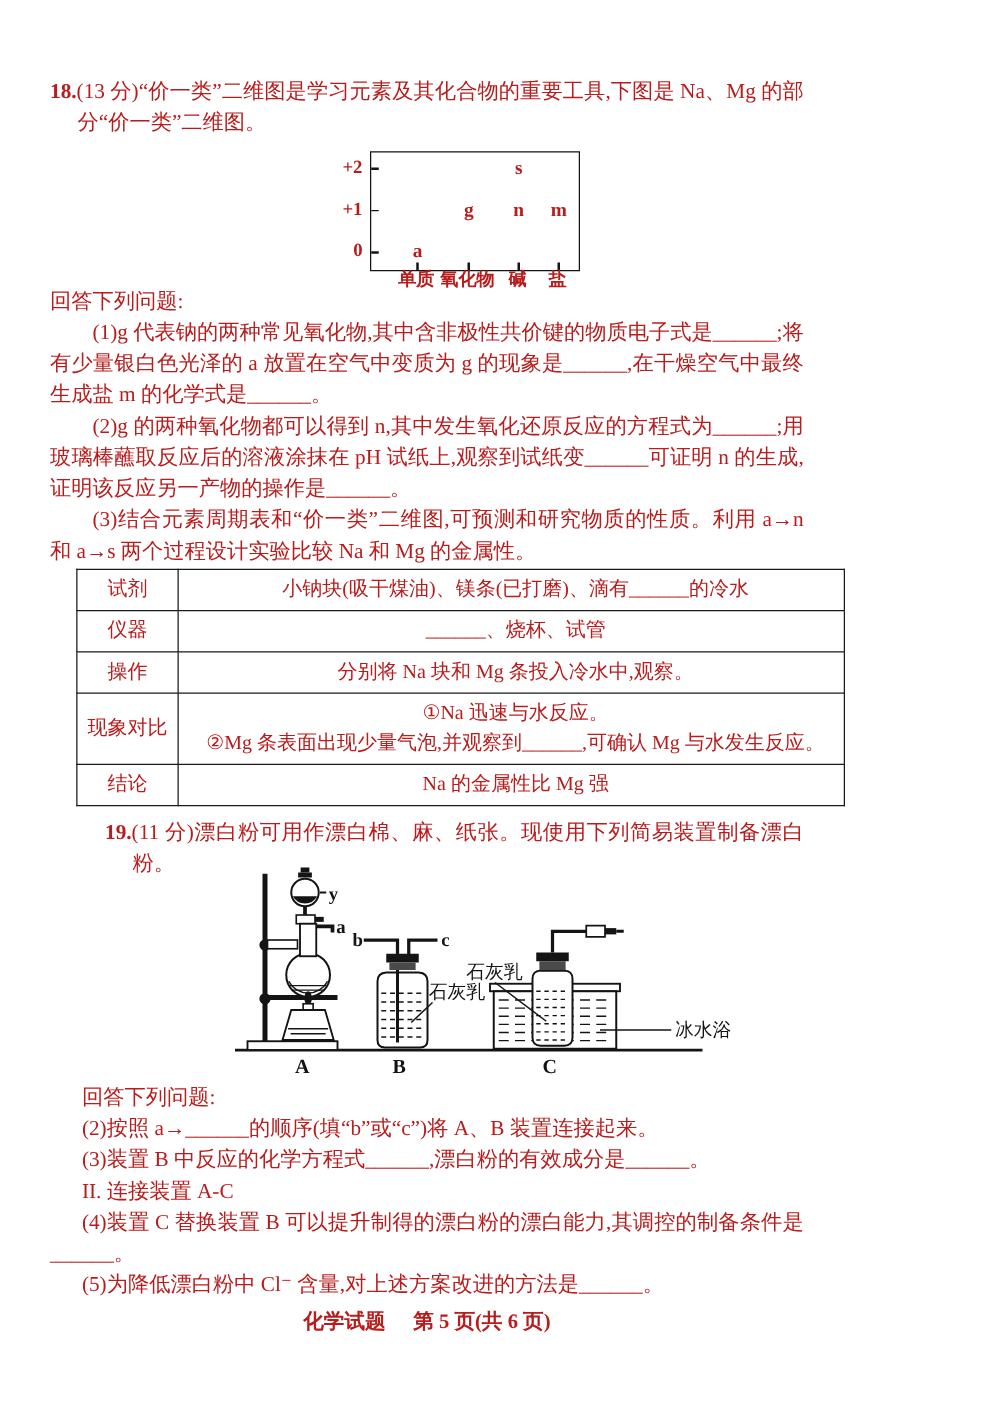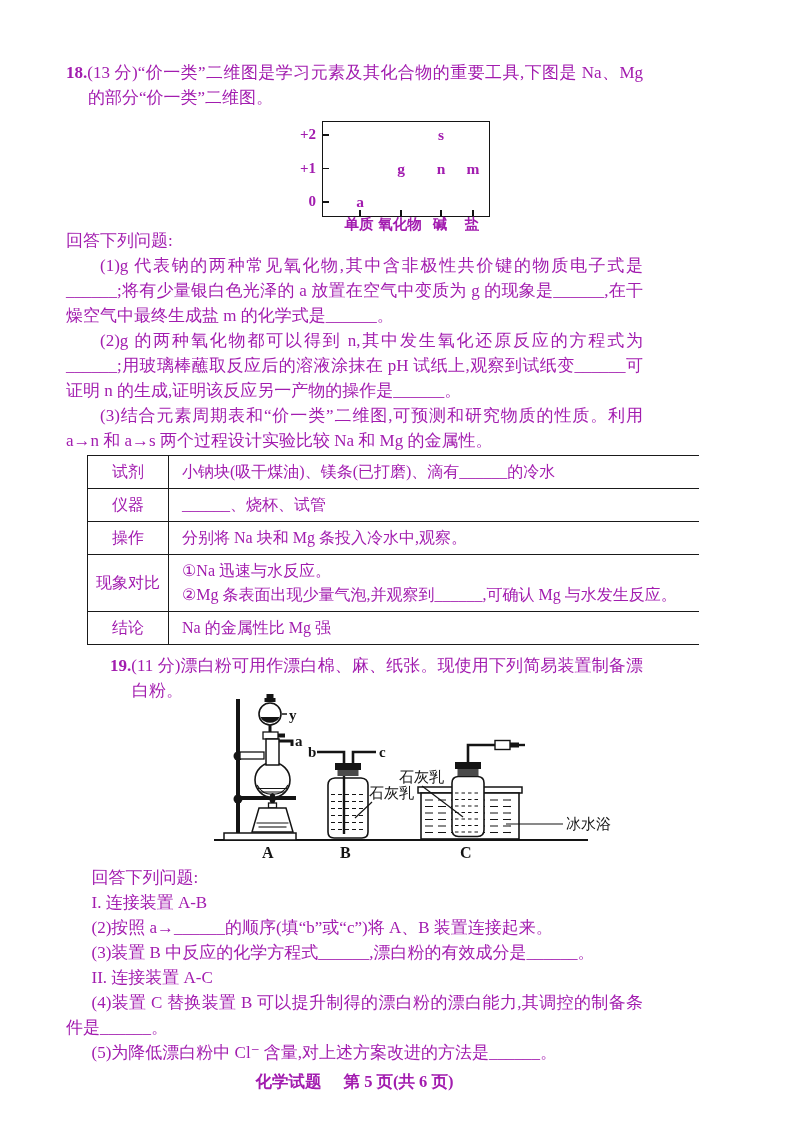--- a/index.html
+++ b/index.html
@@ -1,23 +1,23 @@
 <!DOCTYPE html>
 <html><head>
 <meta charset="utf-8">
 <style>
   html,body{margin:0;padding:0;background:#ffffff;}
   .page{
     position:relative;
     width:699px;height:1131px;
-    background:#fff;color:#a21caf;
+    background:#fff;color:#b91c1c;
     font-family:"Liberation Serif","DejaVu Serif",serif;
     font-size:17px;line-height:25px;
     box-sizing:border-box;
-    padding:60px 56px 0 66px;
+    padding:60px 56px 0 40px;
     overflow:hidden;
   }
   p{margin:0;text-align:justify;}
   .hang{padding-left:22px;text-indent:-22px;}
   .ind2{text-indent:2em;}
   .ind15{text-indent:1.5em;}
   .qnum{font-weight:bold;}
 
   
   .chart-wrap{position:relative;height:112px;margin-top:6px;}
@@ -25,21 +25,21 @@
   .vc-pt{position:absolute;transform:translate(-50%,-52%);font-weight:bold;font-size:15.5px;line-height:1;}
   .vc-ytick{position:absolute;left:0;width:6px;height:1.6px;background:#141414;}
   .vc-xtick{position:absolute;bottom:0;width:1.6px;height:6px;background:#141414;}
   .vc-ylab{position:absolute;left:208px;width:42px;text-align:right;font-weight:bold;font-size:15px;line-height:1;}
   .vc-xlab{position:absolute;top:101px;transform:translateX(-50%);font-weight:bold;font-size:14.5px;line-height:1;white-space:nowrap;text-align:right;}
 
   
   table.cmp{border-collapse:collapse;margin:2px 0 0 21px;width:615px;font-size:16px;line-height:24px;}
   table.cmp td{border:1.4px solid #1a1a1a;vertical-align:middle;padding:4px 6px;}
   table.cmp td.hdr{width:76px;text-align:center;padding:4px 2px;}
-  table.cmp td.val{padding-left:13px;}
+  table.cmp td.val{padding-left:13px;text-align:center;}
   table.cmp td.val.center{text-align:center;padding-left:6px;}
 
   
   .diagram{position:relative;height:162px;}
   .diagram svg{position:absolute;left:148px;top:-10px;}
   .svg-lab{font-family:"Liberation Serif","DejaVu Serif",serif;font-size:15px;fill:#141414;}
   .svg-lab-b{font-weight:bold;}
   .svg-dev{font-family:"Liberation Serif","DejaVu Serif",serif;font-size:16px;font-weight:bold;fill:#141414;}
 
   .footer{ text-align:center;font-weight:bold;font-size:16.5px;margin-top:4px;}
@@ -215,21 +215,20 @@
         <line x1="208" y1="93" x2="249" y2="124" stroke="#141414" stroke-width="1.2"></line>
         <line x1="292" y1="131" x2="349" y2="131" stroke="#141414" stroke-width="1.2"></line>
         <text x="185" y="89" class="svg-lab">石灰乳</text>
         <text x="352" y="136" class="svg-lab">冰水浴</text>
         <text x="246" y="165" class="svg-dev">C</text>
       </g>
     </svg>
   </div>
 
   <p class="ind15">回答下列问题:</p>
-  <p class="ind15">I. 连接装置 A-B</p>
   <p class="ind15">(2)按照 a→______的顺序(填“b”或“c”)将 A、B 装置连接起来。</p>
   <p class="ind15">(3)装置 B 中反应的化学方程式______,漂白粉的有效成分是______。</p>
   <p class="ind15">II. 连接装置 A-C</p>
   <p class="ind15">(4)装置 C 替换装置 B 可以提升制得的漂白粉的漂白能力,其调控的制备条件是______。</p>
   <p class="ind15">(5)为降低漂白粉中 Cl⁻ 含量,对上述方案改进的方法是______。</p>
 
   <div class="footer">
     <span>化学试题</span><span class="gap"></span><span>第 5 页(共 6 页)</span>
   </div>
 

